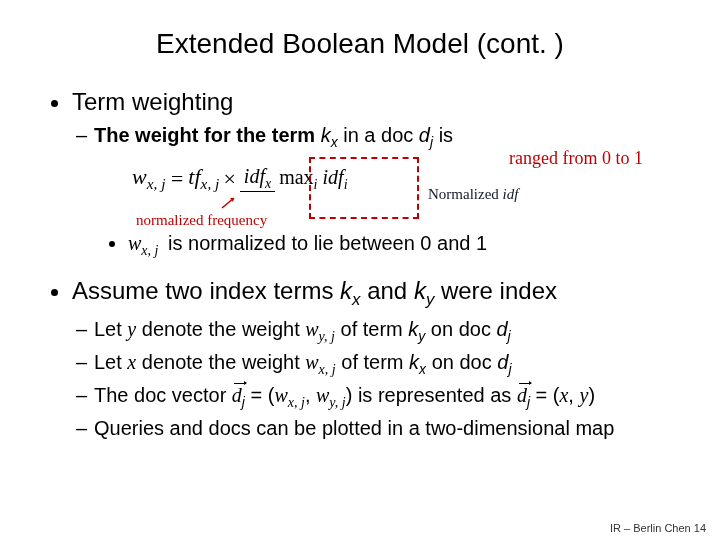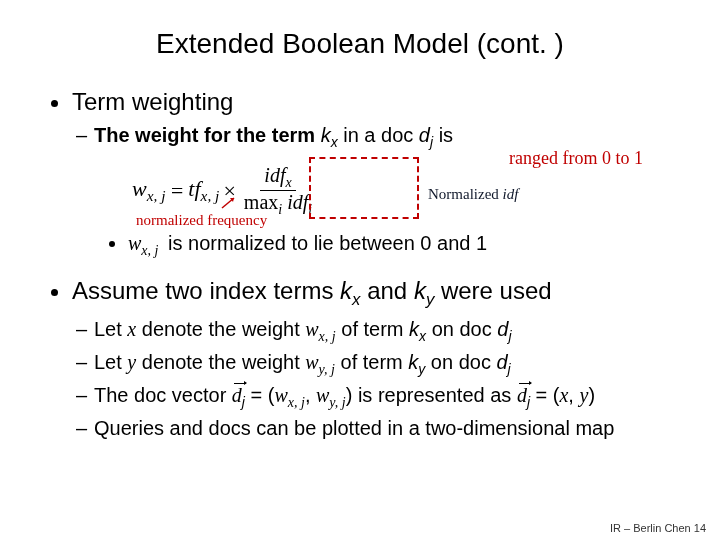--- a/index.html
+++ b/index.html
@@ -71,21 +71,21 @@
     top: 4px;
     font-family: "Times New Roman", serif;
     font-size: 22px;
     font-style: italic;
     display: flex;
     align-items: center;
     gap: 4px;
   }
   .frac {
     display: inline-flex;
-    flex-direction: column;
+    flex-direction: row;
     align-items: center;
     font-size: 20px;
     line-height: 1.1;
   }
   .frac .num { border-bottom: 1.5px solid #000; padding: 0 4px; }
   .frac .den { padding: 0 4px; }
   .redbox {
     position: absolute;
     left: 233px;
     top: -3px;
@@ -200,27 +200,27 @@
   </div>
 
   <ul class="lvl3" style="margin-left:60px;">
     <li>
       <span class="wxj"><span>w</span><span class="sub">x, j</span></span><span class="li-pad"> is normalized to lie between 0 and 1</span>
     </li>
   </ul>
 
   <ul class="lvl1" style="margin-top:18px;">
     <li>
-      <span>Assume two index terms </span><span class="ital">k</span><span class="sub">x</span><span> and </span><span class="ital">k</span><span class="sub">y</span><span> were used</span>
+      <span>Assume two index terms </span><span class="ital">k</span><span class="sub">x</span><span> and </span><span class="ital">k</span><span class="sub">y</span><span> were index</span>
       <ul class="lvl2">
         <li>
+          <span>Let </span><span class="xy">y</span><span> denote the weight </span><span class="wxj"><span>w</span><span class="sub">y, j</span></span><span> of term </span><span class="ital">k</span><span class="sub">y</span><span> on doc </span><span class="ital">d</span><span class="sub">j</span>
+        </li>
+        <li>
           <span>Let </span><span class="xy">x</span><span> denote the weight </span><span class="wxj"><span>w</span><span class="sub">x, j</span></span><span> of term </span><span class="ital">k</span><span class="sub">x</span><span> on doc </span><span class="ital">d</span><span class="sub">j</span>
-        </li>
-        <li>
-          <span>Let </span><span class="xy">y</span><span> denote the weight </span><span class="wxj"><span>w</span><span class="sub">y, j</span></span><span> of term </span><span class="ital">k</span><span class="sub">y</span><span> on doc </span><span class="ital">d</span><span class="sub">j</span>
         </li>
         <li>
           <span>The doc vector </span><span class="vec arrowtop"><span>d</span></span><span class="sub">j</span><span> = (</span><span class="wxj"><span>w</span><span class="sub">x, j</span></span><span>, </span><span class="wxj"><span>w</span><span class="sub">y, j</span></span><span>)</span><span> is represented  as </span><span class="vec arrowtop"><span>d</span></span><span class="sub">j</span><span> = (</span><span class="xy">x</span><span>, </span><span class="xy">y</span><span>)</span>
         </li>
         <li>
           <span>Queries and docs can be plotted in a two-dimensional map</span>
         </li>
       </ul>
     </li>
   </ul>

